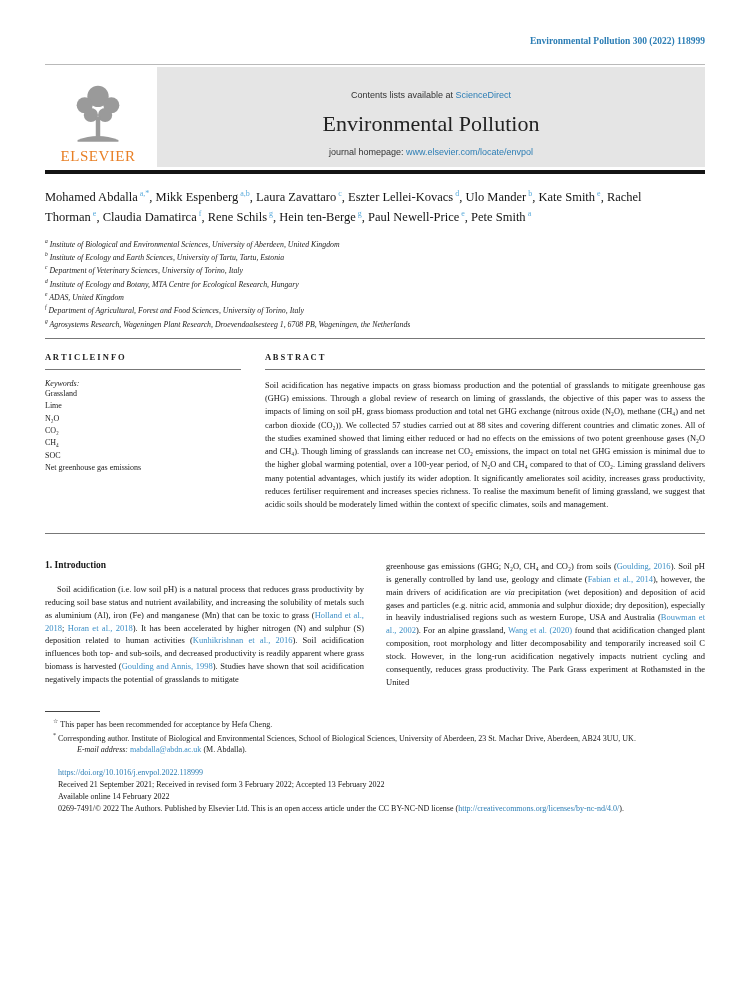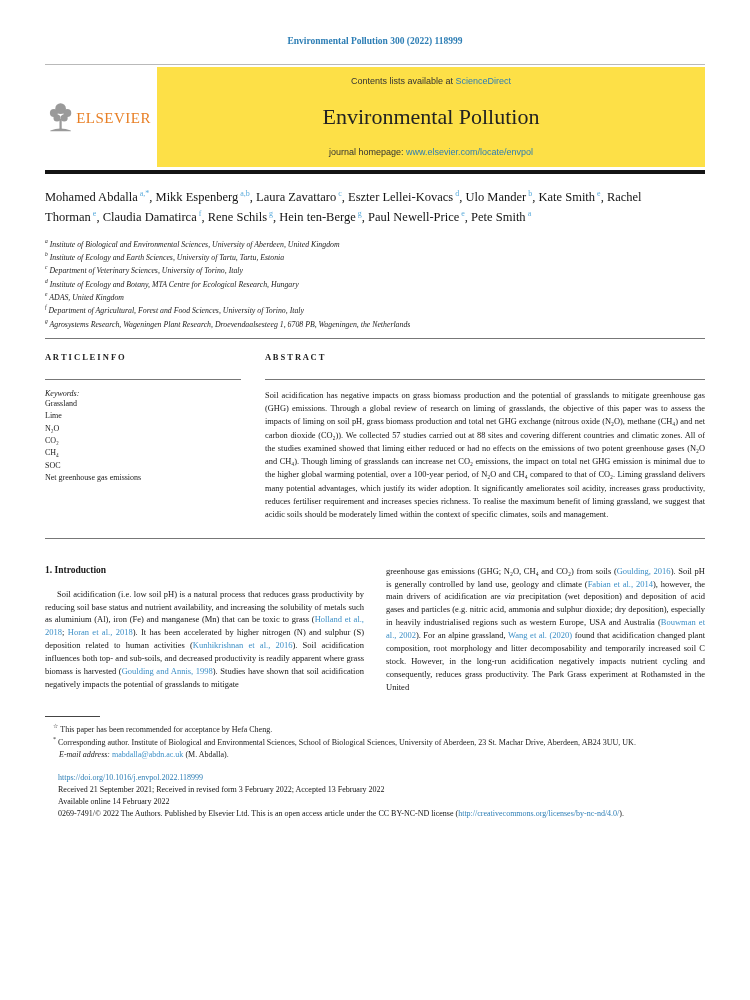--- a/index.html
+++ b/index.html
@@ -6,28 +6,28 @@
   html,body { background:#fff; }
   .page {
     width:750px; height:1000px; margin:0 auto; background:#fff;
     padding:0 45px; overflow:hidden; position:relative;
     font-family:"Liberation Serif","DejaVu Serif",serif; color:#1a1a1a;
   }
   .lnk { color:#3d8fc6; }
   .it { font-style:italic; }
 
   
-  .citation { margin-top:36px; text-align:center; font-size:9.5px; font-weight:600; color:#2d7eb5; }
+  .citation { margin-top:36px; text-align:right; font-size:9.5px; font-weight:600; color:#2d7eb5; }
 
   
   .hdr { margin-top:18px; border-top:1.5px solid #b9b9b9; padding-top:2px; display:flex; align-items:stretch; }
-  .logo-box { width:112px; display:flex; flex-direction:row; align-items:center; justify-content:flex-end; padding:4px 6px 2px 0; }
+  .logo-box { width:112px; display:flex; flex-direction:column; align-items:center; justify-content:flex-end; padding:4px 6px 2px 0; }
   .logo-box svg { width:66px; height:64px; }
   .elsevier-word { font-size:15px; color:#e87f25; letter-spacing:0.5px; margin-top:1px; }
-  .mid { flex:1; background:#fde047; height:100px; display:flex; flex-direction:column; align-items:center; justify-content:space-between; padding:9px 10px 10px; }
+  .mid { flex:1; background:#e5e5e5; height:100px; display:flex; flex-direction:column; align-items:center; justify-content:space-between; padding:23px 10px 10px; }
   .contents-line, .homepage-line { font-family:"Liberation Sans","DejaVu Sans",sans-serif; font-size:9px; color:#333; }
   .contents-line .lnk2, .homepage-line .lnk2 { color:#2d7eb5; }
   .journal-title { font-size:22px; color:#222; }
   .cover { width:78px; height:102px; margin-left:13px; border:1px solid #bbb; background:#fff; padding:3px 3px 0; position:relative; }
   .cover-minirow { display:flex; justify-content:space-between; }
   .cover-minilogo { width:7px; height:9px; background:#9a9a9a; }
   .cover-minitext { width:14px; height:3px; background:#cfcfcf; }
   .cover-title { margin-top:4px; text-align:left; color:#23512f; font-family:"Liberation Sans","DejaVu Sans",sans-serif; line-height:1.05; }
   .cover-title .l1 { font-size:5.5px; font-weight:bold; letter-spacing:0.2px; display:block; }
   .cover-title .l2 { font-size:8.5px; font-weight:bold; display:block; }
@@ -58,38 +58,38 @@
   .authors { margin-top:14px; width:600px; font-size:12.5px; line-height:1.58; color:#141414; }
   .authors sup.asup { color:#5aabdc; font-size:8px; }
   .affils { margin-top:9px; }
   .affil { font-size:7.8px; font-style:italic; line-height:1.5; color:#222; }
   .affil sup { font-size:5.5px; }
 
   
   .ia-wrap { margin-top:8px; border-top:1px solid #777; border-bottom:1px solid #777; padding:13px 0 16px; min-height:196px; display:flex; }
   .ia-left { width:196px; }
   .ia-right { flex:1; margin-left:24px; }
-  .ia-head { font-size:8.5px; font-weight:bold; color:#222; border-bottom:1px solid #777; padding-bottom:17px; }
+  .ia-head { font-size:8.5px; font-weight:bold; color:#222; border-bottom:1px solid #777; padding-bottom:7px; }
   .kw-label { margin-top:9px; font-size:8px; font-style:italic; }
   .kw { font-size:8px; line-height:1.55; }
   .abstract-text { margin-top:9px; font-size:8.4px; line-height:1.58; text-align:justify; color:#141414; }
 
   
   .intro { margin-top:26px; display:flex; gap:22px; }
   .col { flex:1; }
   .intro-head { font-size:9.5px; font-weight:bold; margin-bottom:13px; }
   .para { font-size:8.5px; line-height:1.52; text-align:justify; color:#141414; }
   .indent { text-indent:12px; }
 
   
   .fn-rule { margin-top:22px; width:55px; border-top:1px solid #444; }
   .fns { margin-top:5px; }
   .fn { font-size:8px; line-height:1.5; text-indent:8px; }
   .fn sup { font-size:6px; }
-  .fn-email { font-size:8px; line-height:1.5; margin-left:14px; }
+  .fn-email { font-size:8px; line-height:1.5; margin-left:32px; }
   .footer { margin-top:11px;margin-left:13px; }
   .doi { font-size:8px; color:#2d7eb5; line-height:1.5; }
   .meta { font-size:8px; line-height:1.5; color:#141414; }
   .issn { font-size:8px; line-height:1.5; color:#141414; }
   .issn .lnk { color:#2d7eb5;text-align:right; }
 </style>
 </head>
 <body>
 
 <div class="page">

